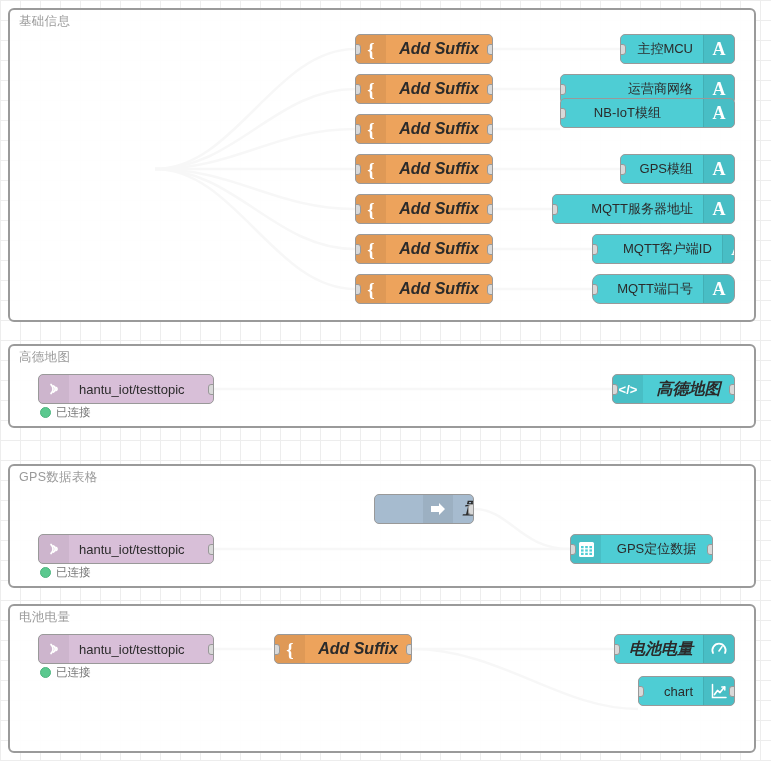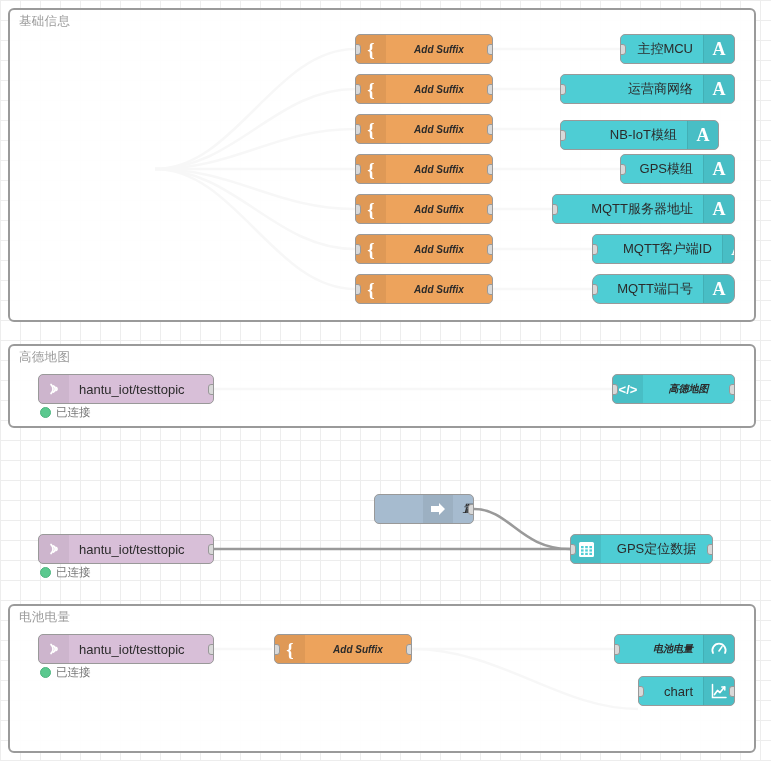--- a/index.html
+++ b/index.html
@@ -79,21 +79,21 @@
   .node .lbl{
     flex:1 1 auto;
     display:flex;align-items:center;
     padding:0 10px;
     font-size:13px;
     color:#2b2b2b;
     white-space:nowrap;
   }
   .node .lbl.center{justify-content:center;}
   .node .lbl.right{justify-content:flex-end;}
-  .node .lbl.italic{font-style:italic;font-weight:bold;font-size:10px;}
+  .node .lbl.italic{font-style:italic;font-weight:bold;font-size:16px;}
   
   .n-inject{background:#a6bbcf;}
   .n-inject .ico{background:rgba(0,0,0,0.06);}
   .n-func{background:#eda35c;}
   .n-func .ico{background:rgba(0,0,0,0.06);}
   .n-mqtt{background:#d8bfd8;}
   .n-mqtt .ico{background:rgba(0,0,0,0.05);}
   .n-dash{background:#4ecdd4;}
   .n-dash .ico{background:rgba(0,0,0,0.07);}
   
@@ -238,21 +238,21 @@
       </div>
     <div class="port in"></div>
   </div>
   <div class="node n-dash" style="left:560px;top:74px;width:175px;">
     <div class="lbl right">运营商网络</div>
     <div class="ico right">
         <span class="g-A">A</span>
       </div>
     <div class="port in"></div>
   </div>
-  <div class="node n-dash" style="left:560px;top:120px;width:159px;">
+  <div class="node n-dash" style="left:560px;top:98px;width:175px;gap:32px;">
     <div class="lbl right">NB-IoT模组</div>
     <div class="ico right">
         <span class="g-A">A</span>
       </div>
     <div class="port in"></div>
   </div>
   <div class="node n-dash" style="left:620px;top:154px;width:115px;">
     <div class="lbl right">GPS模组</div>
     <div class="ico right">
         <span class="g-A">A</span>
@@ -305,20 +305,23 @@
 
   <div class="node n-dash" style="left:612px;top:374px;width:123px;">
     <div class="ico">
         <span class="g-code">&lt;/&gt;</span>
       </div>
     <div class="lbl italic center">高德地图</div>
     <div class="port in"></div>
     <div class="port out"></div>
   </div>
 
+  <div class="group" style="left:8px;top:464px;width:748px;height:124px;">
+    <span class="group-label">GPS数据表格</span>
+  </div>
 
   <div class="node n-inject" style="left:374px;top:494px;width:100px;padding-left:48px;">
 
     <div class="ico">
       <svg width="18" height="18" viewBox="0 0 18 18">
           <path d="M2 6h8V3l6 6-6 6v-3H2z" fill="#fff"></path>
         </svg>
     </div>
     <div class="lbl italic">置空</div>
     <div class="port out"></div>

